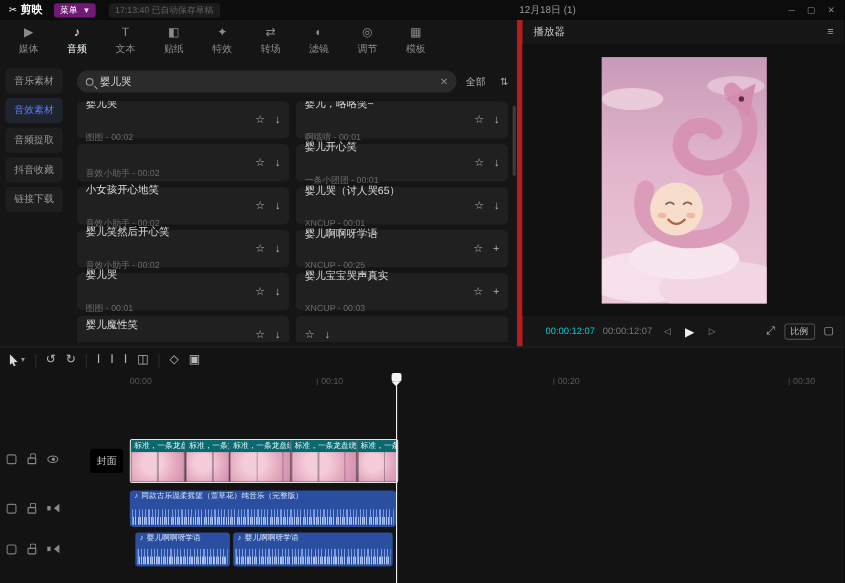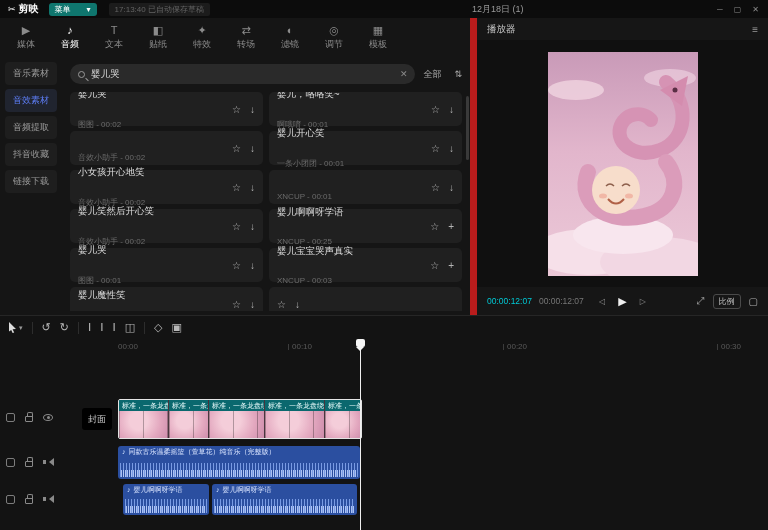--- a/index.html
+++ b/index.html
@@ -5,21 +5,21 @@
   * { box-sizing: border-box; margin: 0; padding: 0; }
   html,body { width:768px; height:530px; }
   body {
     background:#000; overflow:hidden; position:relative;
     font-family:"Liberation Sans","DejaVu Sans",sans-serif; color:#ccc;
   }
   
   #topbar{position:absolute;left:0;top:0;width:768px;height:18px;background:#0c0c0c;display:flex;align-items:center;z-index:20}
   .logo{display:flex;align-items:center;gap:3px;margin-left:8px;color:#fff;font-weight:bold;font-size:10px}
   .logo-ic{font-size:9px;color:#fff}
-  .menu-badge{background:#0f766e;color:#fff;border-radius:3px;font-size:8px;padding:1px 6px;margin-left:10px;display:flex;gap:16px;align-items:center}
+  .menu-badge{background:#701a75;color:#fff;border-radius:3px;font-size:8px;padding:1px 6px;margin-left:10px;display:flex;gap:6px;align-items:center}
   .autosave{background:#1c1c1c;color:#636363;font-size:8px;padding:1px 6px;border-radius:2px;margin-left:12px;white-space:nowrap}
   .proj-date{position:absolute;left:472px;color:#9a9a9a;font-size:9px}
   .win-controls{margin-left:auto;display:flex;gap:11px;margin-right:9px;color:#8a8a8a;font-size:8px}
   
   #left-panel{position:absolute;left:0;top:18px;width:470px;height:297px;background:#151515}
   #tabbar{display:flex;height:40px;align-items:center;padding-left:4px}
   .tab{width:44px;display:flex;flex-direction:column;align-items:center;gap:2px;color:#8b8b8b;font-size:9px;cursor:default}
   .tab .t-ic{font-size:11px;line-height:11px}
   .tab.active{color:#fff}
   #sidebar{position:absolute;left:0;top:40px;width:62px;bottom:0}
@@ -34,26 +34,26 @@
   .search-clear{color:#8a8a8a;font-size:9px;flex:none}
   .filterbox{display:flex;align-items:center;gap:13px;color:#ababab;font-size:9px;flex:none}
   #soundlist{display:grid;grid-template-columns:1fr 1fr;gap:5px 6px;padding:0 8px;height:219px;overflow:hidden}
   .s-item{height:34px;background:#202020;border-radius:5px;display:flex;align-items:center;padding:0 8px;gap:6px;min-width:0}
   .s-txt{flex:1;min-width:0}
   .s-title{font-size:9.5px;color:#dedede;white-space:nowrap;overflow:hidden;text-overflow:ellipsis}
   .s-sub{font-size:8px;color:#6b6b6b;margin-top:18px;white-space:nowrap;overflow:hidden}
   .s-act{display:flex;gap:9px;color:#b5b5b5;font-size:10px;flex:none;align-items:center}
   .list-scroll{position:absolute;right:1px;top:38px;width:3px;height:64px;background:#3a3a3a;border-radius:2px}
   
-  #right-panel{position:absolute;left:470px;top:18px;width:298px;height:297px;background:#161616;border-left:7px solid #b91c1c}
+  #right-panel{position:absolute;left:470px;top:18px;width:298px;height:297px;background:#161616;border-left:5px solid #b91c1c}
   .player-head{height:22px;display:flex;align-items:center;padding:0 10px;color:#c5c5c5;font-size:9.5px}
   .player-head .hamb{margin-left:auto;color:#9a9a9a;font-size:10px}
   #video-area{position:absolute;left:0;top:22px;right:0;bottom:28px;background:#101010;display:flex;align-items:center;justify-content:center}
   #video-frame{width:150px;height:224px;position:relative;overflow:hidden;background:#d8a8c0}
-  #player-controls{position:absolute;left:0;bottom:0;right:0;height:28px;display:flex;align-items:center;padding:0 10px;font-size:8.5px;background:#161616}
+  #player-controls{position:absolute;left:11px;bottom:0;right:0;height:28px;display:flex;align-items:center;padding:0 10px;font-size:8.5px;background:#161616}
   .t-cur{color:#00c8d4}
   .t-tot{color:#777;margin-left:7px}
   .pc-center{position:absolute;left:50%;transform:translateX(-50%);display:flex;gap:13px;align-items:center}
   .step-ic{font-size:8px;color:#8d8d8d}
   .play-ic{font-size:11px;color:#f0f0f0}
   .pc-right{margin-left:auto;display:flex;gap:8px;align-items:center}
   .ratio-btn{border:1px solid #4a4a4a;border-radius:3px;padding:1px 5px;font-size:8px;color:#c9c9c9}
   .exp-ic,.fs-ic{color:#b0b0b0;font-size:10px}
   
   #timeline{position:absolute;left:0;top:315px;width:768px;height:215px;background:#131313;border-top:1px solid #262626}
@@ -219,20 +219,21 @@
             <div class="s-title">小女孩开心地笑</div>
             <div class="s-sub">音效小助手 - 00:02</div>
           </div>
         <div class="s-act">
             <span>☆</span>
             <span>↓</span>
           </div>
       </div>
       <div class="s-item">
         <div class="s-txt">
+            <div class="s-title">婴儿哭（讨人哭65）</div>
             <div class="s-sub">XNCUP - 00:01</div>
           </div>
         <div class="s-act">
             <span>☆</span>
             <span>↓</span>
           </div>
       </div>
       <div class="s-item">
         <div class="s-txt">
             <div class="s-title">婴儿笑然后开心笑</div>

